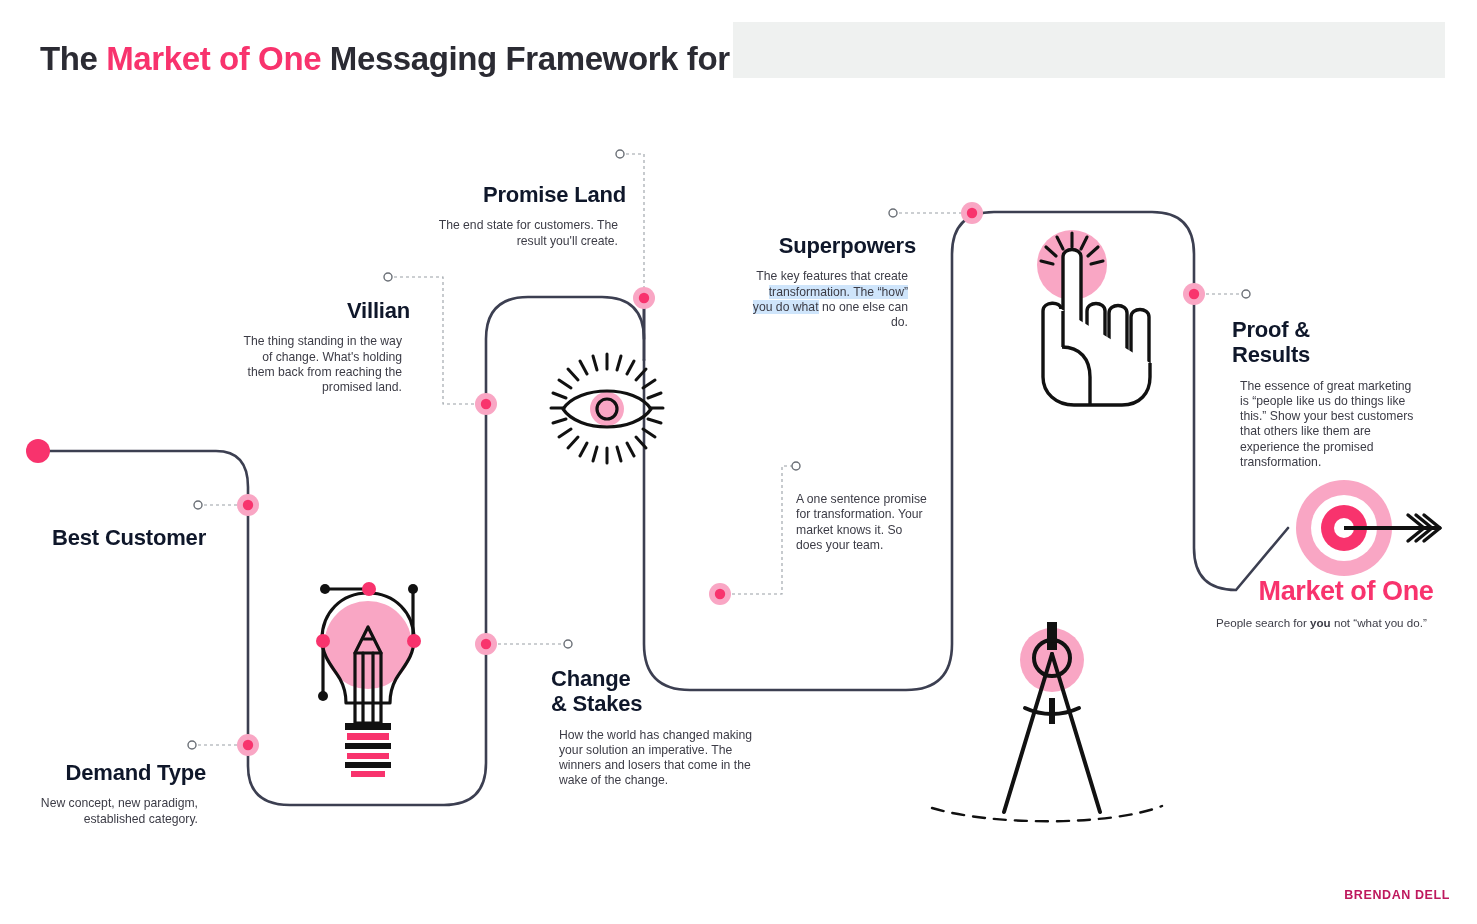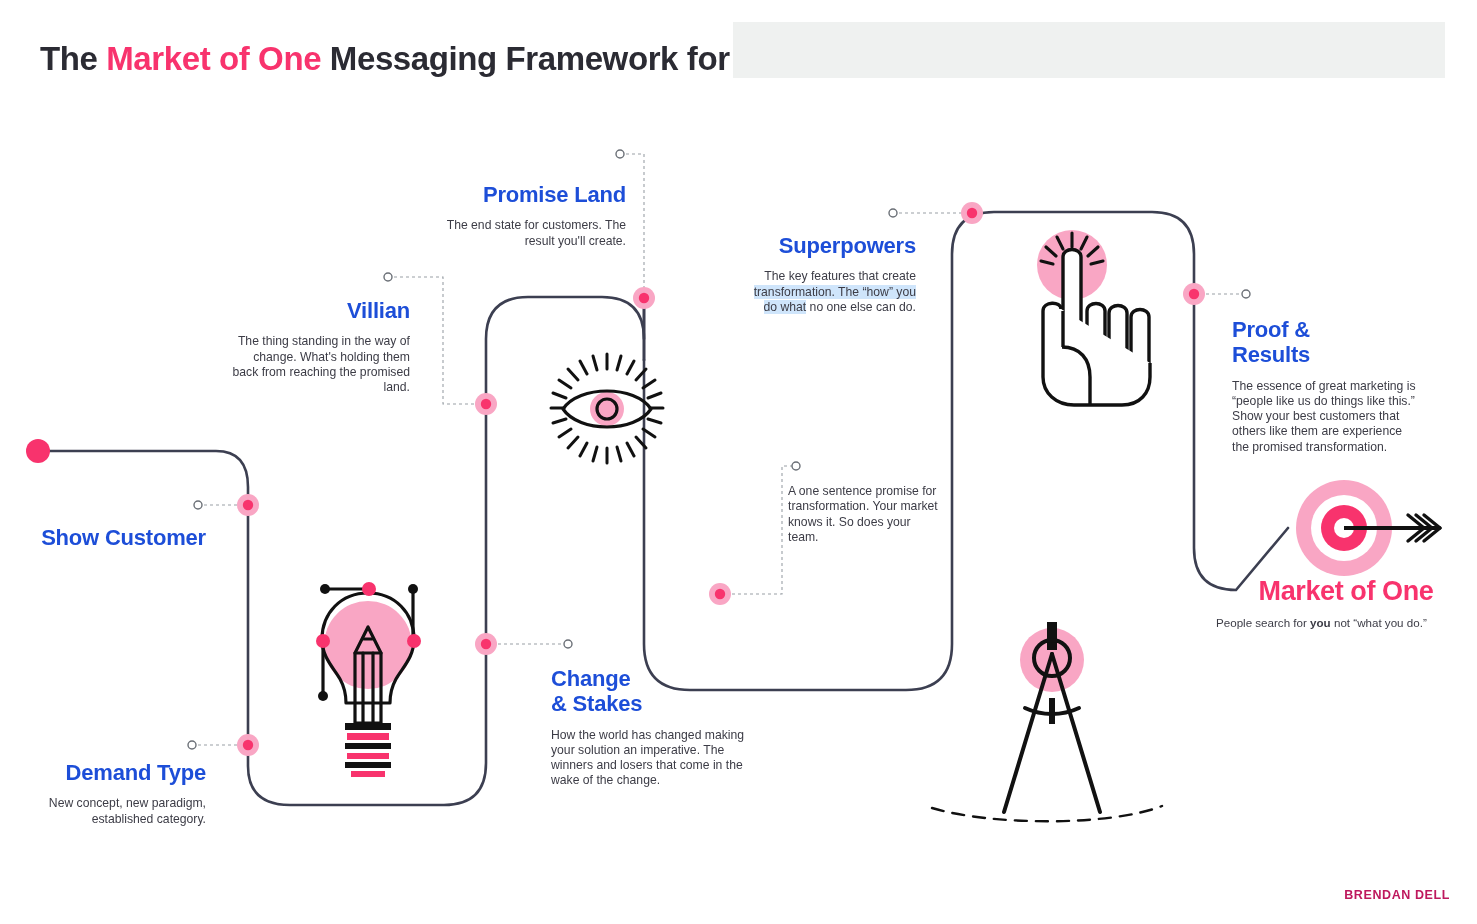--- a/index.html
+++ b/index.html
@@ -36,24 +36,24 @@
     border: none;
   }
 
   
   svg.flow { position: absolute; left: 0; top: 0; width: 1477px; height: 924px; }
 
   
   .block { position: absolute; }
   .block .hd {
     font-size: 22px; font-weight: 700; line-height: 1.15;
-    color: #1d4ed8; margin: 0 0 11px 0; letter-spacing: -0.2px;
+    color: #0f172a; margin: 0 0 11px 0; letter-spacing: -0.2px;
   }
   .block .bd {
-    font-size: 12.2px; line-height: 1.25; color: #3c3c46; margin: 0;
+    font-size: 12.2px; line-height: 1.25; color: #3c3c46; margin: 8px;
   }
   .block.ralign { text-align: right; }
   .block.lalign { text-align: left; }
   .hl { background: #cfe5fb; }
 
   
   .mo-title {
     position: absolute; left: 1246px; top: 576px; width: 200px;
     font-size: 27px; font-weight: 700; color: #f8336d;
     letter-spacing: -0.4px; white-space: nowrap; text-align: center;
@@ -302,21 +302,21 @@
           <path d="M 96 0 L 80 13"></path>
         <path d="M 88 0 L 72 -13"></path>
           <path d="M 88 0 L 72 13"></path>
         <path d="M 80 0 L 64 -13"></path>
           <path d="M 80 0 L 64 13"></path>
       </g>
     </g>
   </svg>
 
   <div class="block ralign" style="left:20px; top:525px; width:186px;">
-    <div class="hd">Show Customer</div>
+    <div class="hd">Best Customer</div>
   </div>
 
   <div class="block ralign" style="left:20px; top:760px; width:186px;">
     <div class="hd">Demand Type</div>
     <div class="bd">New concept, new paradigm, established category.</div>
   </div>
 
   <div class="block ralign" style="left:230px; top:298px; width:180px;">
     <div class="hd">Villian</div>
     <div class="bd">The thing standing in the way of change. What's holding them back from reaching the promised land.</div>

